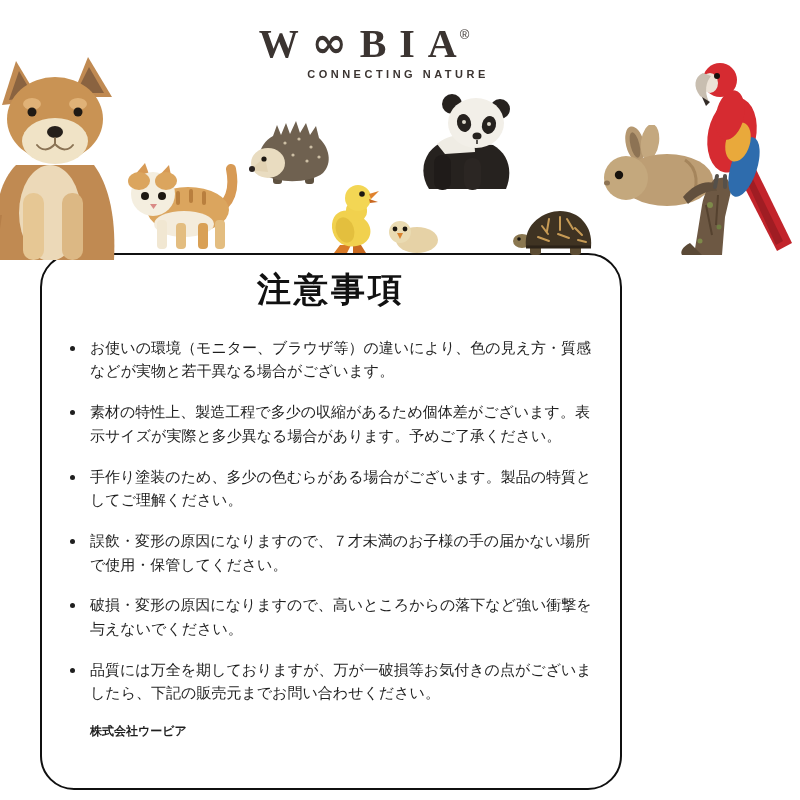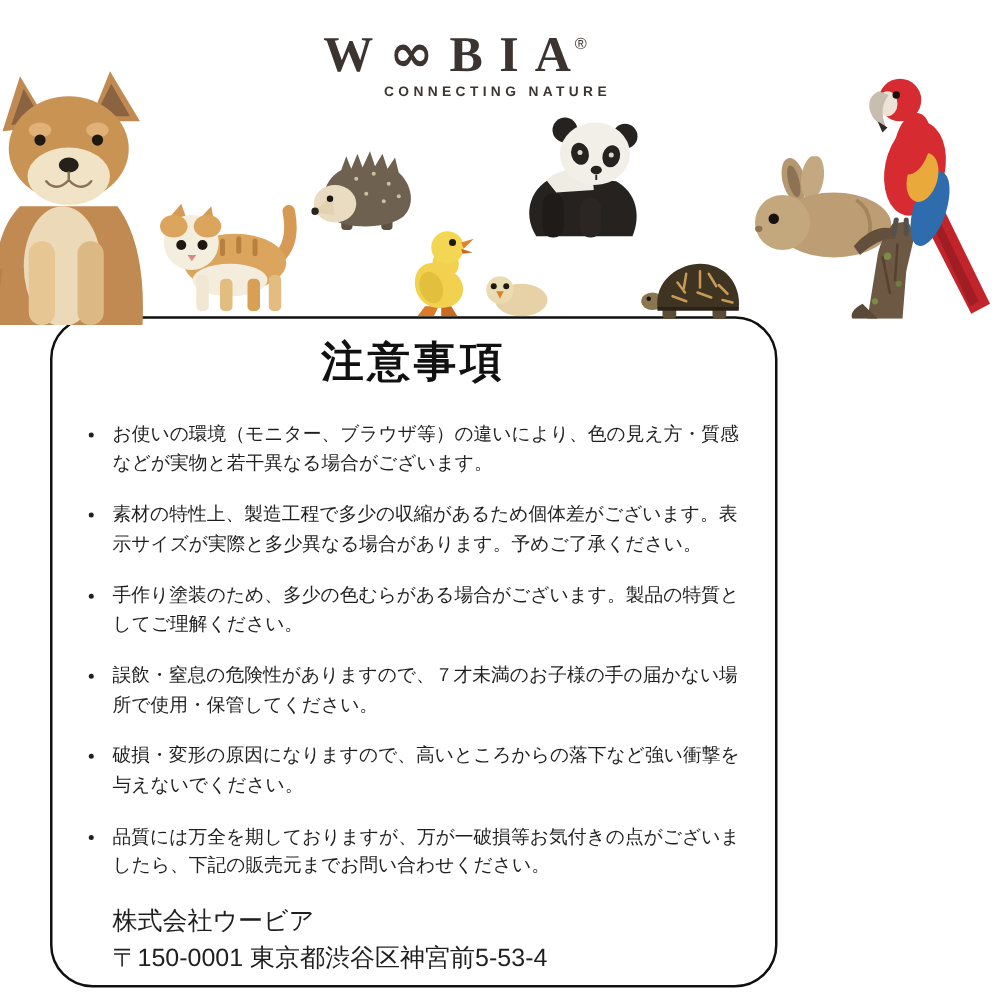--- a/index.html
+++ b/index.html
@@ -32,21 +32,21 @@
   .notice-title{
     margin-top:12px;text-align:center;
     font-size:34px;font-weight:700;letter-spacing:3px;color:#111111;
   }
   .notice-list{
     margin:17px 16px 0 28px;padding:0 0 0 16px;
     font-size:15px;line-height:1.58;
   }
   .notice-list li{margin-bottom:17px;padding-left:4px;}
   .notice-list li::marker{color:#1f1f1f;}
-  .company{margin:1px 0 0 48px;font-size:20px;line-height:1.52;}
+  .company{margin:1px 0 0 48px;font-size:12px;line-height:1.52;font-weight:bold;}
   .company div{margin:0;}
 </style>
 </head>
 <body>
 
 <header class="logo-wrap">
   <div class="logo-line">
     <span class="logo-text">W</span><span class="logo-text logo-inf">∞</span><span class="logo-text">BIA</span><span class="logo-reg">®</span>
   </div>
   <div class="tagline">CONNECTING NATURE</div>
@@ -205,21 +205,20 @@
     <path d="M37 121 L35 132 M45 121 L45 132" stroke="#55504a" stroke-width="4" stroke-linecap="round"></path>
   </svg>
 </div>
 
 <section class="notice-box">
   <h1 class="notice-title">注意事項</h1>
   <ul class="notice-list">
     <li>お使いの環境（モニター、ブラウザ等）の違いにより、色の見え方・質感などが実物と若干異なる場合がございます。</li>
     <li>素材の特性上、製造工程で多少の収縮があるため個体差がございます。表示サイズが実際と多少異なる場合があります。予めご了承ください。</li>
     <li>手作り塗装のため、多少の色むらがある場合がございます。製品の特質としてご理解ください。</li>
-    <li>誤飲・窒息の危険性がありますので、７才未満のお子様の手の届かない場所で使用・保管してください。</li>
+    <li>誤飲・変形の原因になりますので、７才未満のお子様の手の届かない場所で使用・保管してください。</li>
     <li>破損・変形の原因になりますので、高いところからの落下など強い衝撃を与えないでください。</li>
     <li>品質には万全を期しておりますが、万が一破損等お気付きの点がございましたら、下記の販売元までお問い合わせください。</li>
   </ul>
   <div class="company">
     <div>株式会社ウービア</div>
-    <div>〒150-0001 東京都渋谷区神宮前5-53-4</div>
   </div>
 </section>
 
 </body></html>

